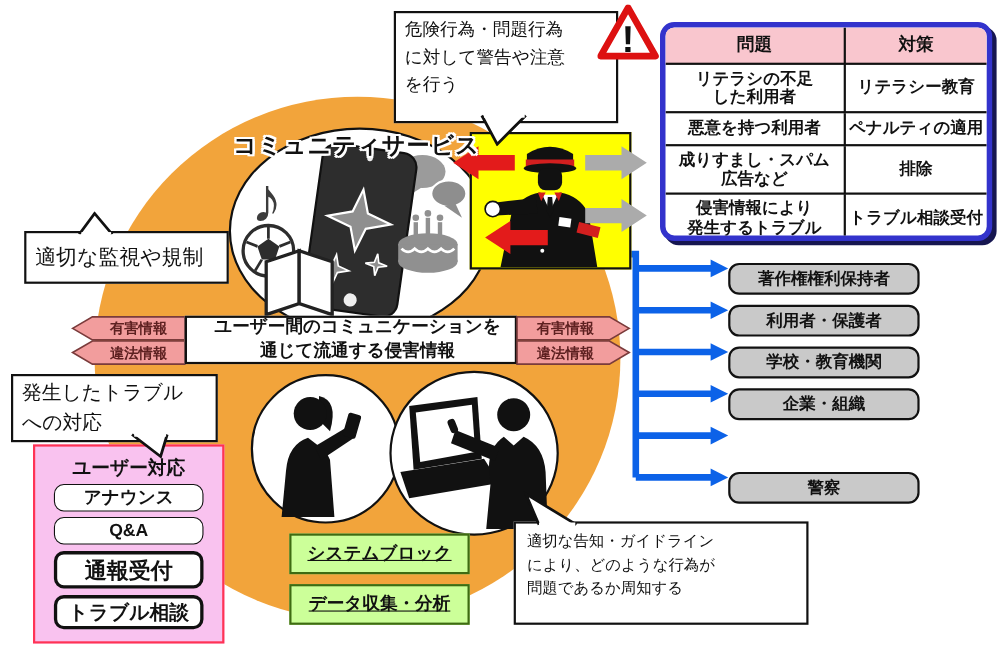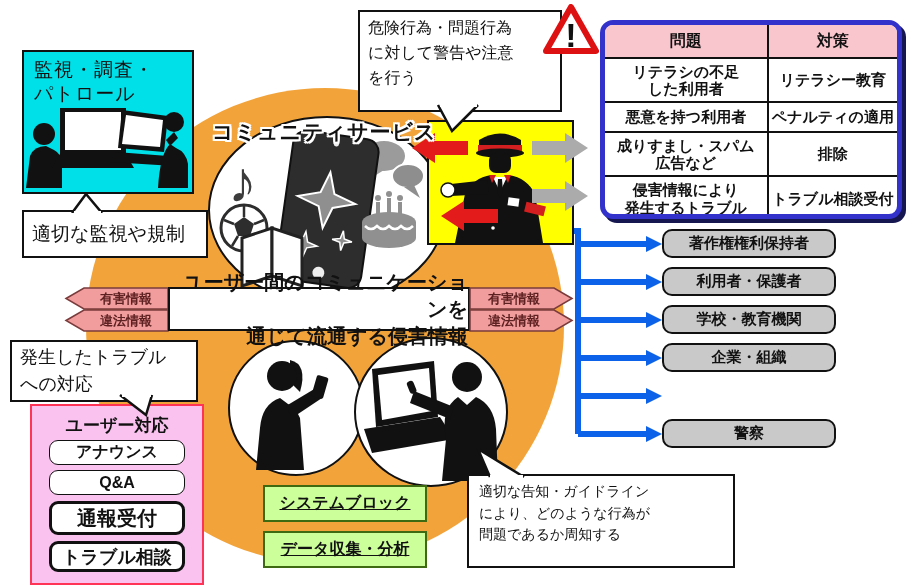--- a/index.html
+++ b/index.html
@@ -33,25 +33,25 @@
   #ptable th{background:#F9C6CE;font-size:16px;height:30px;}
   #ptable .c-problem{width:54%;}
   #ptable tr{height:44px;}
   #ptable tr.thin{height:30px;}
   #ptable th,#ptable td{border-left-width:0;}
   #ptable th:last-child,#ptable td:last-child{border-right-width:0;border-left-width:2px;}
   #ptable tr:first-child th{border-top-width:0;}
   #ptable tr:last-child td{border-bottom-width:0;}
   
   .stake-box{left:662px;width:174px;height:29px;background:#C9C9C9;border:2px solid #111;border-radius:10px;
-             display:flex;align-items:center;justify-content:center;font-weight:bold;font-size:15px;z-index:4;box-sizing:border-box;}
+             display:flex;align-items:center;justify-content:center;font-weight:bold;font-size:15px;z-index:4;box-sizing:border-box;margin-top:10px;}
   
   #band-center{left:168px;top:287px;width:302px;height:44px;background:#fff;border:2px solid #111;z-index:4;
-               display:flex;align-items:center;justify-content:center;text-align:right;
-               font-weight:bold;font-size:20px;line-height:1.35;box-sizing:border-box;padding-left:12px;}
+               display:flex;align-items:center;justify-content:center;text-align:center;
+               font-weight:bold;font-size:16px;line-height:1.35;box-sizing:border-box;padding-left:12px;}
   .band-arrows{z-index:4;}
   
   #guard-box{left:427px;top:120px;width:143px;height:121px;background:#FFFF00;border:2px solid #111;z-index:4;}
   #guard-arrows{left:405px;top:125px;z-index:5;}
   
   .person-circle{background:#fff;border:2px solid #111;border-radius:50%;z-index:3;}
   #woman-circle{left:228px;top:340px;width:132px;height:132px;}
   #man-circle{left:354px;top:337px;width:150px;height:146px;}
   
   #trouble-bubble{left:10px;top:340px;width:176px;height:56px;background:#fff;border:2.5px solid #111;
@@ -98,37 +98,20 @@
     <g fill="#0C62E8">
       <polygon points="98,12 114,20 98,28"></polygon>
       <polygon points="98,50 114,58 98,66"></polygon>
       <polygon points="98,88 114,96 98,104"></polygon>
       <polygon points="98,126 114,134 98,142"></polygon>
       <polygon points="98,164 114,172 98,180"></polygon>
       <polygon points="98,202 114,210 98,218"></polygon>
     </g>
   </svg>
 
-  <div id="surv-box" class="abs">
-    <div id="surv-title" class="abs preline">監視・調査・
-パトロール</div>
-    <svg id="surv-scene" class="abs" width="164" height="80" viewBox="0 0 164 80">
-      <circle cx="18" cy="26" r="11" fill="#111"></circle>
-      <path d="M0 80 L4 48 Q8 38 20 38 L28 42 Q36 46 36 56 L36 80 Z" fill="#111"></path>
-      <rect x="34" y="0" width="66" height="46" fill="#111"></rect>
-      <rect x="39" y="4" width="56" height="38" fill="#fff"></rect>
-      <polygon points="34,46 100,46 108,60 26,60" fill="#111"></polygon>
-      <polygon points="96,2 142,8 138,44 92,40" fill="#111"></polygon>
-      <polygon points="100,7 137,12 134,39 96,36" fill="#fff"></polygon>
-      <polygon points="90,44 142,48 148,58 84,54" fill="#111"></polygon>
-      <circle cx="148" cy="14" r="10" fill="#111"></circle>
-      <path d="M132 80 Q134 46 144 36 L150 40 Q160 44 162 56 L162 80 Z" fill="#111"></path>
-      <polygon points="140,32 148,24 152,30 144,38" fill="#111"></polygon>
-    </svg>
-  </div>
 
   <svg id="surv-tail" class="abs" style="left:70px;top:192px;z-index:7;" width="34" height="21" viewBox="0 0 34 21">
     <path d="M2 21 L16 2 L32 21" fill="#fff" stroke="#111" stroke-width="2.5"></path>
     <rect x="4" y="19" width="27" height="4" fill="#fff"></rect>
   </svg>
   <div id="surv-bubble" class="abs">適切な監視や規制</div>
 
   <div id="service-ellipse" class="abs"></div>
   <svg class="abs" style="left:208px;top:116px;z-index:3;" width="234" height="184" viewBox="0 0 234 184">
     <text x="20" y="86" font-size="58" fill="#3c3c3c">♪</text>

